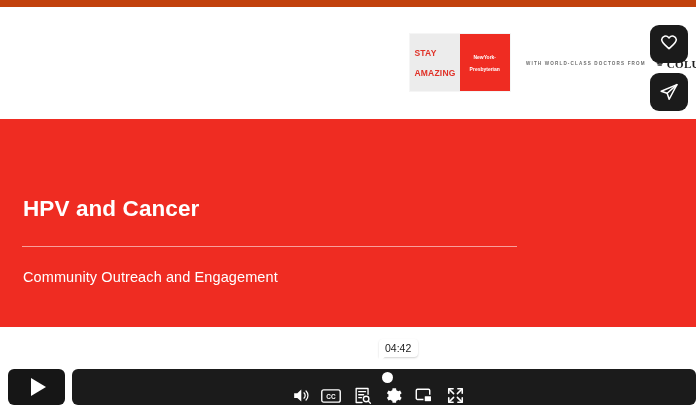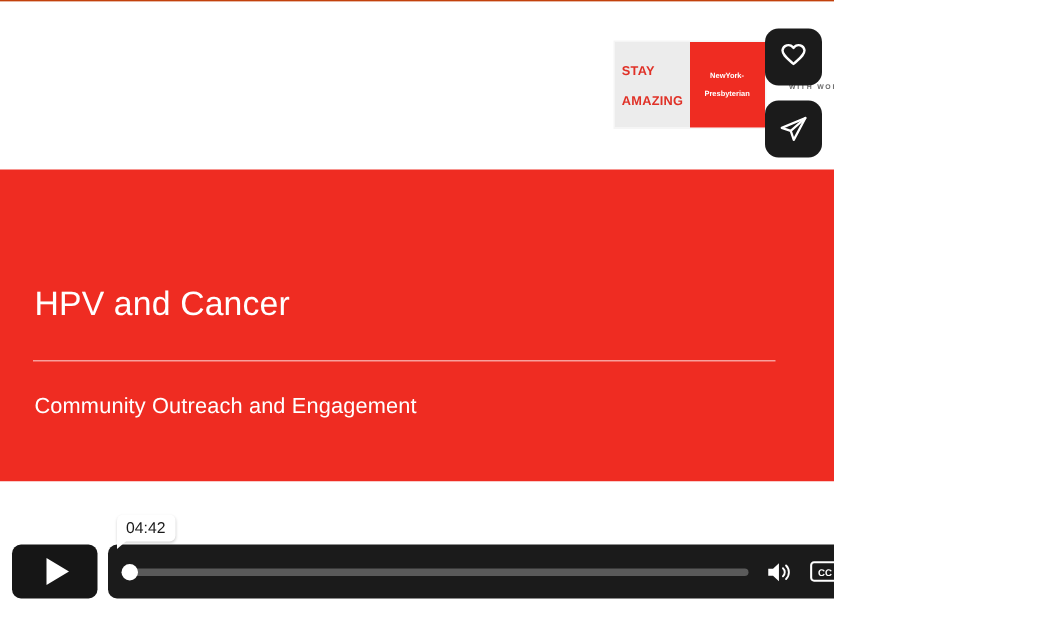--- a/index.html
+++ b/index.html
@@ -7,25 +7,25 @@
     margin: 0;
     padding: 0;
     background: #ffffff;
   }
   body {
     font-family: "Liberation Sans", sans-serif;
     -webkit-font-smoothing: antialiased;
   }
   #page {
     position: relative;
-    width: 556px;
+    width: 696px;
     height: 414px;
     overflow: hidden;
     background: #ffffff;
-    border-top: 1px solid #c2410c;
+    border-top: 7px solid #c2410c;
     box-sizing: border-box;
   }
 
   
   .top-band {
     position: absolute;
     left: 0;
     top: 0;
     width: 696px;
     height: 109px;
@@ -138,21 +138,21 @@
     width: 696px;
     height: 208px;
     background: #ef2c22;
   }
   .slide-title {
     position: absolute;
     left: 23px;
     top: 77px;
     color: #ffffff;
     font-size: 22.5px;
-    font-weight: normal;
+    font-weight: bold;
     letter-spacing: 0.1px;
   }
   .slide-rule {
     position: absolute;
     left: 22px;
     top: 127px;
     width: 495px;
     height: 1px;
     background: rgba(255,255,255,0.55);
   }
@@ -199,20 +199,21 @@
   .control-bar {
     position: absolute;
     left: 72px;
     top: 42px;
     right: 0;
     height: 36px;
     background: #1b1b1b;
     border-radius: 6px;
     display: flex;
     align-items: center;
+    flex-direction: column;
   }
   .scrubber {
     position: relative;
     flex: 1;
     height: 36px;
     margin-left: 12px;
     margin-right: 10px;
     display: flex;
     align-items: center;
     cursor: pointer;

